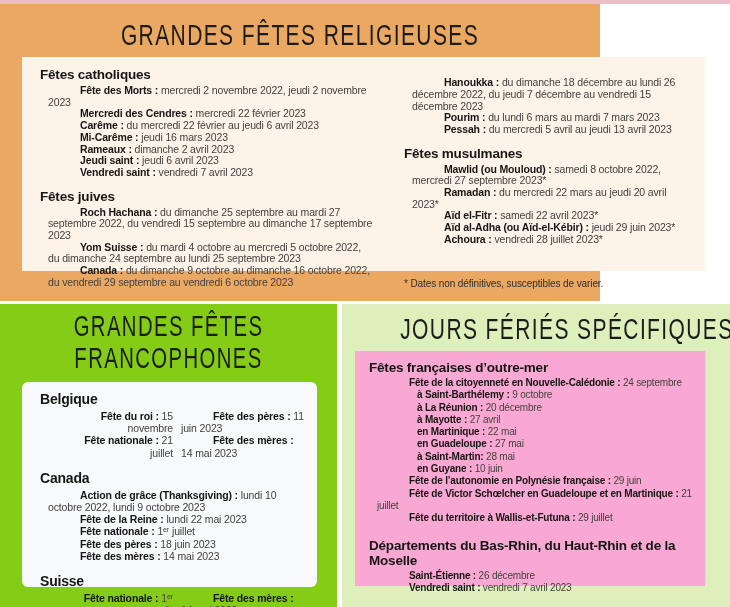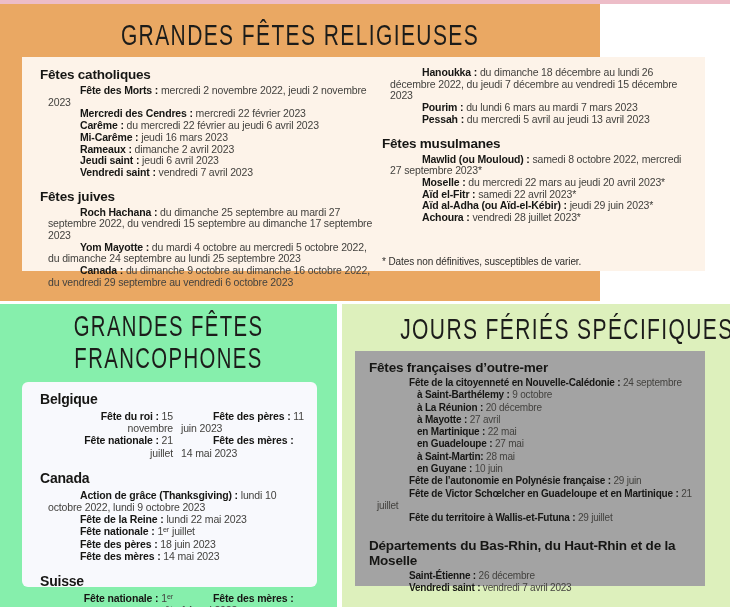--- a/index.html
+++ b/index.html
@@ -3,39 +3,39 @@
 <meta charset="utf-8">
 <style>
   html,body{margin:0;padding:0;background:#ffffff;}
   body{font-family:"Liberation Sans","DejaVu Sans",sans-serif;color:#43423f;}
   .page{position:relative;width:730px;height:607px;overflow:hidden;background:#ffffff;}
 
   .top-strip{position:absolute;left:0;top:0;width:730px;height:4px;background:#edbdc8;}
 
   .section{position:absolute;box-sizing:border-box;}
   .sec-religious{left:0;top:4px;width:600px;height:297px;background:#eaa863;}
-  .sec-franco{left:0;top:304px;width:337px;height:303px;background:#86efac;}
+  .sec-franco{left:0;top:304px;width:337px;height:303px;background:#84cc16;}
   .sec-specific{left:342px;top:304px;width:388px;height:303px;background:#ddf0bc;}
 
   .big-title{
     color:#1c1c1a;text-align:center;
     font-size:30px;line-height:34px;font-weight:400;
     letter-spacing:2px;transform:scaleX(0.70);transform-origin:50% 50%;
     white-space:nowrap;
   }
   .sec-religious .big-title{margin-top:14px;}
   .sec-franco .big-title{margin-top:6px;font-size:29px;line-height:32px;}
   .sec-specific .big-title{margin-top:8px;}
 
   .panel{position:absolute;box-sizing:border-box;}
   .panel-religious{left:22px;top:53px;width:683px;height:214px;background:#fdf3e9;padding:10px 12px 8px 18px;}
   .panel-franco{left:22px;top:78px;width:295px;height:205px;background:#f8f9fd;padding:10px 10px 8px 18px;border-radius:6px;}
-  .panel-specific{left:13px;top:47px;width:350px;height:235px;background:#a3a3a3;padding:9px 8px 8px 14px;}
+  .panel-specific{left:13px;top:47px;width:350px;height:235px;background:#f9a8d4;padding:9px 8px 8px 14px;}
 
-  .rel-cols{display:flex;gap:8px;}
+  .rel-cols{display:flex;gap:30px;align-items:flex-end;}
   .rel-col-left{width:334px;flex:none;}
   .rel-col-right{flex:1;min-width:0;}
 
   .group-heading{
     color:#161614;font-weight:700;font-size:13.5px;line-height:15px;
     letter-spacing:-0.2px;margin:10px 0 3px 0;
   }
   .country-heading-size .group-heading{font-size:14px;}
   .rel-col-left .group-heading:first-child,
   .rel-col-right .group-heading:first-child,
@@ -76,31 +76,31 @@
             <div class="group-heading">Fêtes catholiques</div>
             <div class="line"><b>Fête des Morts :</b> mercredi 2 novembre 2022, jeudi 2 novembre 2023</div>
             <div class="line"><b>Mercredi des Cendres :</b> mercredi 22 février 2023</div>
             <div class="line"><b>Carême :</b> du mercredi 22 février au jeudi 6 avril 2023</div>
             <div class="line"><b>Mi-Carême :</b> jeudi 16 mars 2023</div>
             <div class="line"><b>Rameaux :</b> dimanche 2 avril 2023</div>
             <div class="line"><b>Jeudi saint :</b> jeudi 6 avril 2023</div>
             <div class="line"><b>Vendredi saint :</b> vendredi 7 avril 2023</div>
             <div class="group-heading">Fêtes juives</div>
             <div class="line"><b>Roch Hachana :</b> du dimanche 25 septembre au mardi 27 septembre 2022, du vendredi 15 septembre au dimanche 17 septembre 2023</div>
-            <div class="line"><b>Yom Mayotte :</b> du mardi 4 octobre au mercredi 5 octobre 2022, du dimanche 24 septembre au lundi 25 septembre 2023</div>
+            <div class="line"><b>Yom Suisse :</b> du mardi 4 octobre au mercredi 5 octobre 2022, du dimanche 24 septembre au lundi 25 septembre 2023</div>
             <div class="line"><b>Canada :</b> du dimanche 9 octobre au dimanche 16 octobre 2022, du vendredi 29 septembre au vendredi 6 octobre 2023</div>
           </div>
         <div class="rel-col-right">
           <div>
               <div class="line"><b>Hanoukka :</b> du dimanche 18 décembre au lundi 26 décembre 2022, du jeudi 7 décembre au vendredi 15 décembre 2023</div>
               <div class="line"><b>Pourim :</b> du lundi 6 mars au mardi 7 mars 2023</div>
               <div class="line"><b>Pessah :</b> du mercredi 5 avril au jeudi 13 avril 2023</div>
               <div class="group-heading">Fêtes musulmanes</div>
               <div class="line"><b>Mawlid (ou Mouloud) :</b> samedi 8 octobre 2022, mercredi 27 septembre 2023*</div>
-              <div class="line"><b>Moselle :</b> du mercredi 22 mars au jeudi 20 avril 2023*</div>
+              <div class="line"><b>Ramadan :</b> du mercredi 22 mars au jeudi 20 avril 2023*</div>
               <div class="line"><b>Aïd el-Fitr :</b> samedi 22 avril 2023*</div>
               <div class="line"><b>Aïd al-Adha (ou Aïd-el-Kébir) :</b> jeudi 29 juin 2023*</div>
               <div class="line"><b>Achoura :</b> vendredi 28 juillet 2023*</div>
             </div>
           <div class="footnote">* Dates non définitives, susceptibles de varier.</div>
         </div>
       </div>
     </div>
   </div>
 

